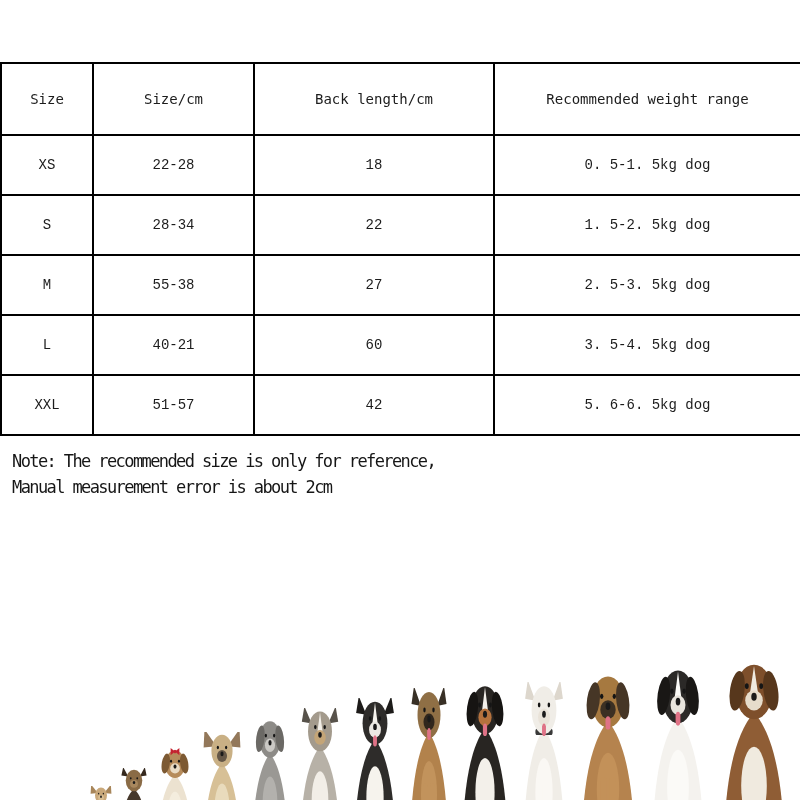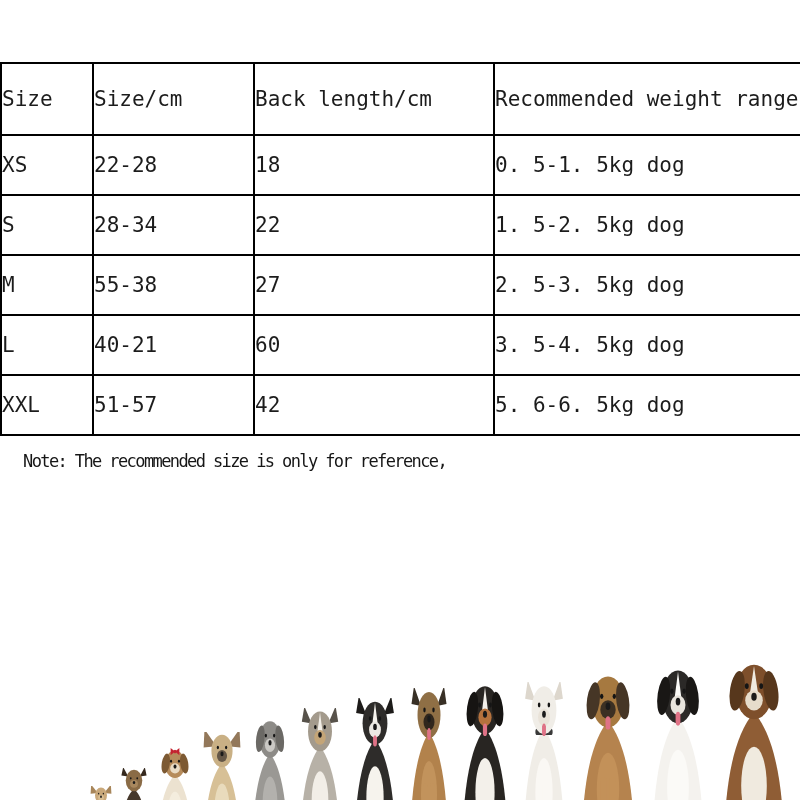--- a/index.html
+++ b/index.html
@@ -10,33 +10,33 @@
   }
   .page{position:relative;width:800px;height:800px;background:#ffffff;}
 
   
   table.size-table{
     border-collapse:collapse;table-layout:fixed;
     width:800px;margin-top:62px;
   }
   table.size-table th, table.size-table td{
     border:2px solid #000;
-    text-align:left;vertical-align:middle;
+    text-align:center;vertical-align:middle;
     font-weight:normal;
-    font-size:21px;
+    font-size:14px;
     letter-spacing:0px;
     padding:0;
     overflow:hidden;white-space:nowrap;
   }
   table.size-table th{height:70px;}
-  table.size-table td{height:58px;}
+  table.size-table td{height:58px;font-family:Liberation Mono, monospace;}
 
   
   .note{
-    margin:12px 0 0 23px;
+    margin:12px 0 0 12px;
     font-size:17px;
     line-height:26px;
     letter-spacing:-1.6px;
     color:#161616;
   }
 
   
   .lineup{
     position:absolute;
     left:0;right:0;bottom:18px;
@@ -98,20 +98,21 @@
           <td>XXL</td>
           <td>51-57</td>
           <td>42</td>
           <td>5. 6-6. 5kg dog</td>
         </tr>
       </tbody>
   </table>
 
   <div class="note">
     <div>Note: The recommended size is only for reference,</div>
+    <div>Manual measurement error is about 2cm</div>
   </div>
 
   <div class="lineup" id="lineup">
       <svg width="26" height="52" viewBox="0 0 100 150" preserveAspectRatio="none">
         <ellipse cx="50" cy="146" rx="46" ry="4" fill="#9a9a9a" opacity="0.28"></ellipse>
         <polygon points="38,20 12,-4 10,22" fill="#a8865a"></polygon>
         <polygon points="62,20 88,-4 90,22" fill="#a8865a"></polygon>
         <path d="M50,44 C27,62 16,96 13,141 L87,141 C84,96 73,62 50,44 Z" fill="#c9a87a"></path>
         <ellipse cx="50" cy="106" rx="16" ry="33" fill="#e6d2ae"></ellipse>
         <rect x="39" y="95" width="9" height="45" rx="4" fill="#e6d2ae"></rect>

